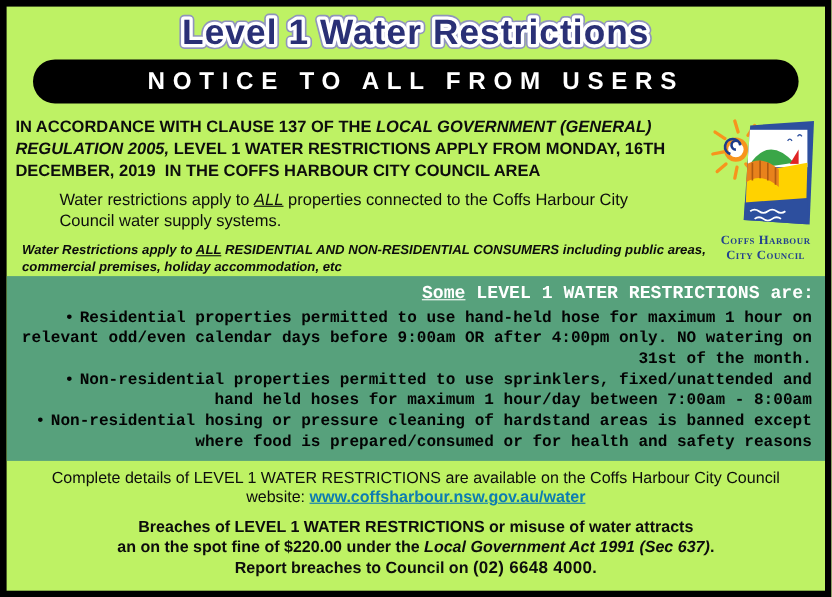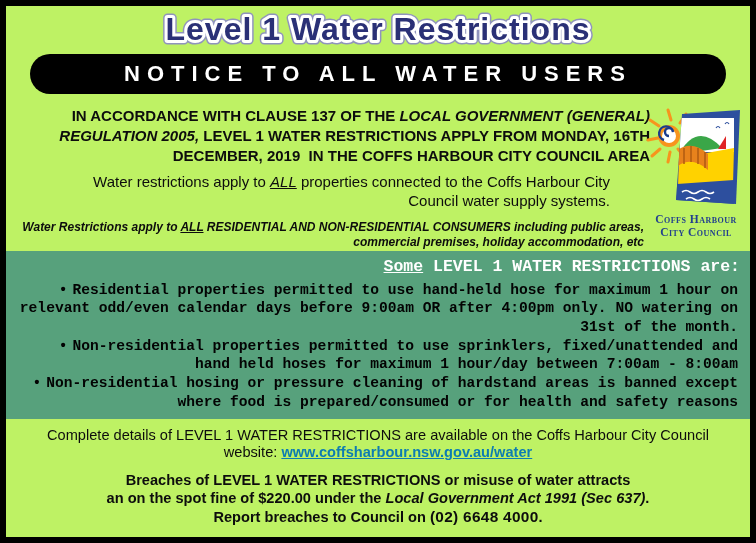--- a/index.html
+++ b/index.html
@@ -31,21 +31,21 @@
   .title-front{fill:var(--title-navy,#2a3076);}
   .notice-bar{
     margin:2px 24px 8px;
     background:#000;border-radius:22px;
     height:40px;line-height:40px;
     text-align:center;color:#fff;
     font-weight:bold;font-size:22px;letter-spacing:7px;
     white-space:nowrap;
   }
   .intro{position:relative;padding:2px 104px 2px 8px;min-height:144px;}
-  .intro-text{width:636px;text-align:right;color:#0d0d0d;}
+  .intro-text{width:636px;text-align:left;color:#0d0d0d;}
   .p1{font-weight:bold;font-size:15px;line-height:1.32;margin:2px 0 8px;}
   .p2{font-size:15px;line-height:1.22;margin:0 40px 10px;}
   .p3{font-weight:bold;font-size:12px;line-height:1.22;margin:0 6px;font-style:italic;}
   .it{font-style:italic;}
   .u{text-decoration:underline;}
   .itu{font-style:italic;text-decoration:underline;}
   .logo-box{position:absolute;right:4px;top:2px;width:100px;text-align:center;}
   .logo-svg{width:100px;height:108px;display:block;}
   .logo-caption{
     font-family:Liberation Serif, serif;font-variant:small-caps;
@@ -72,21 +72,21 @@
 
   <div class="title-row">
     <svg class="title-svg" viewBox="0 0 540 42">
       <text class="title-back" x="270" y="31">Level 1 Water Restrictions</text>
       <text class="title-mid" x="270" y="31">Level 1 Water Restrictions</text>
       <text class="title-front" x="270" y="31">Level 1 Water Restrictions</text>
     </svg>
   </div>
 
   <div class="notice-bar">
-    <span>NOTICE TO ALL WATER USERS</span>
+    <span>NOTICE TO ALL FROM USERS</span>
   </div>
 
   <div class="intro">
     <div class="intro-text">
       <p class="p1"><span>IN ACCORDANCE WITH CLAUSE 137 OF THE </span><span class="it">LOCAL GOVERNMENT (GENERAL) REGULATION 2005,</span><span> LEVEL 1 WATER RESTRICTIONS APPLY FROM MONDAY, 16TH DECEMBER, 2019&nbsp; IN THE COFFS HARBOUR CITY COUNCIL AREA</span></p>
       <p class="p2"><span>Water restrictions apply to </span><span class="itu">ALL</span><span> properties connected to the Coffs Harbour City Council water supply systems.</span></p>
       <p class="p3"><span>Water Restrictions apply to </span><span class="u">ALL</span><span> RESIDENTIAL AND NON-RESIDENTIAL CONSUMERS including public areas, commercial premises, holiday accommodation, etc</span></p>
     </div>
 
     <div class="logo-box">

